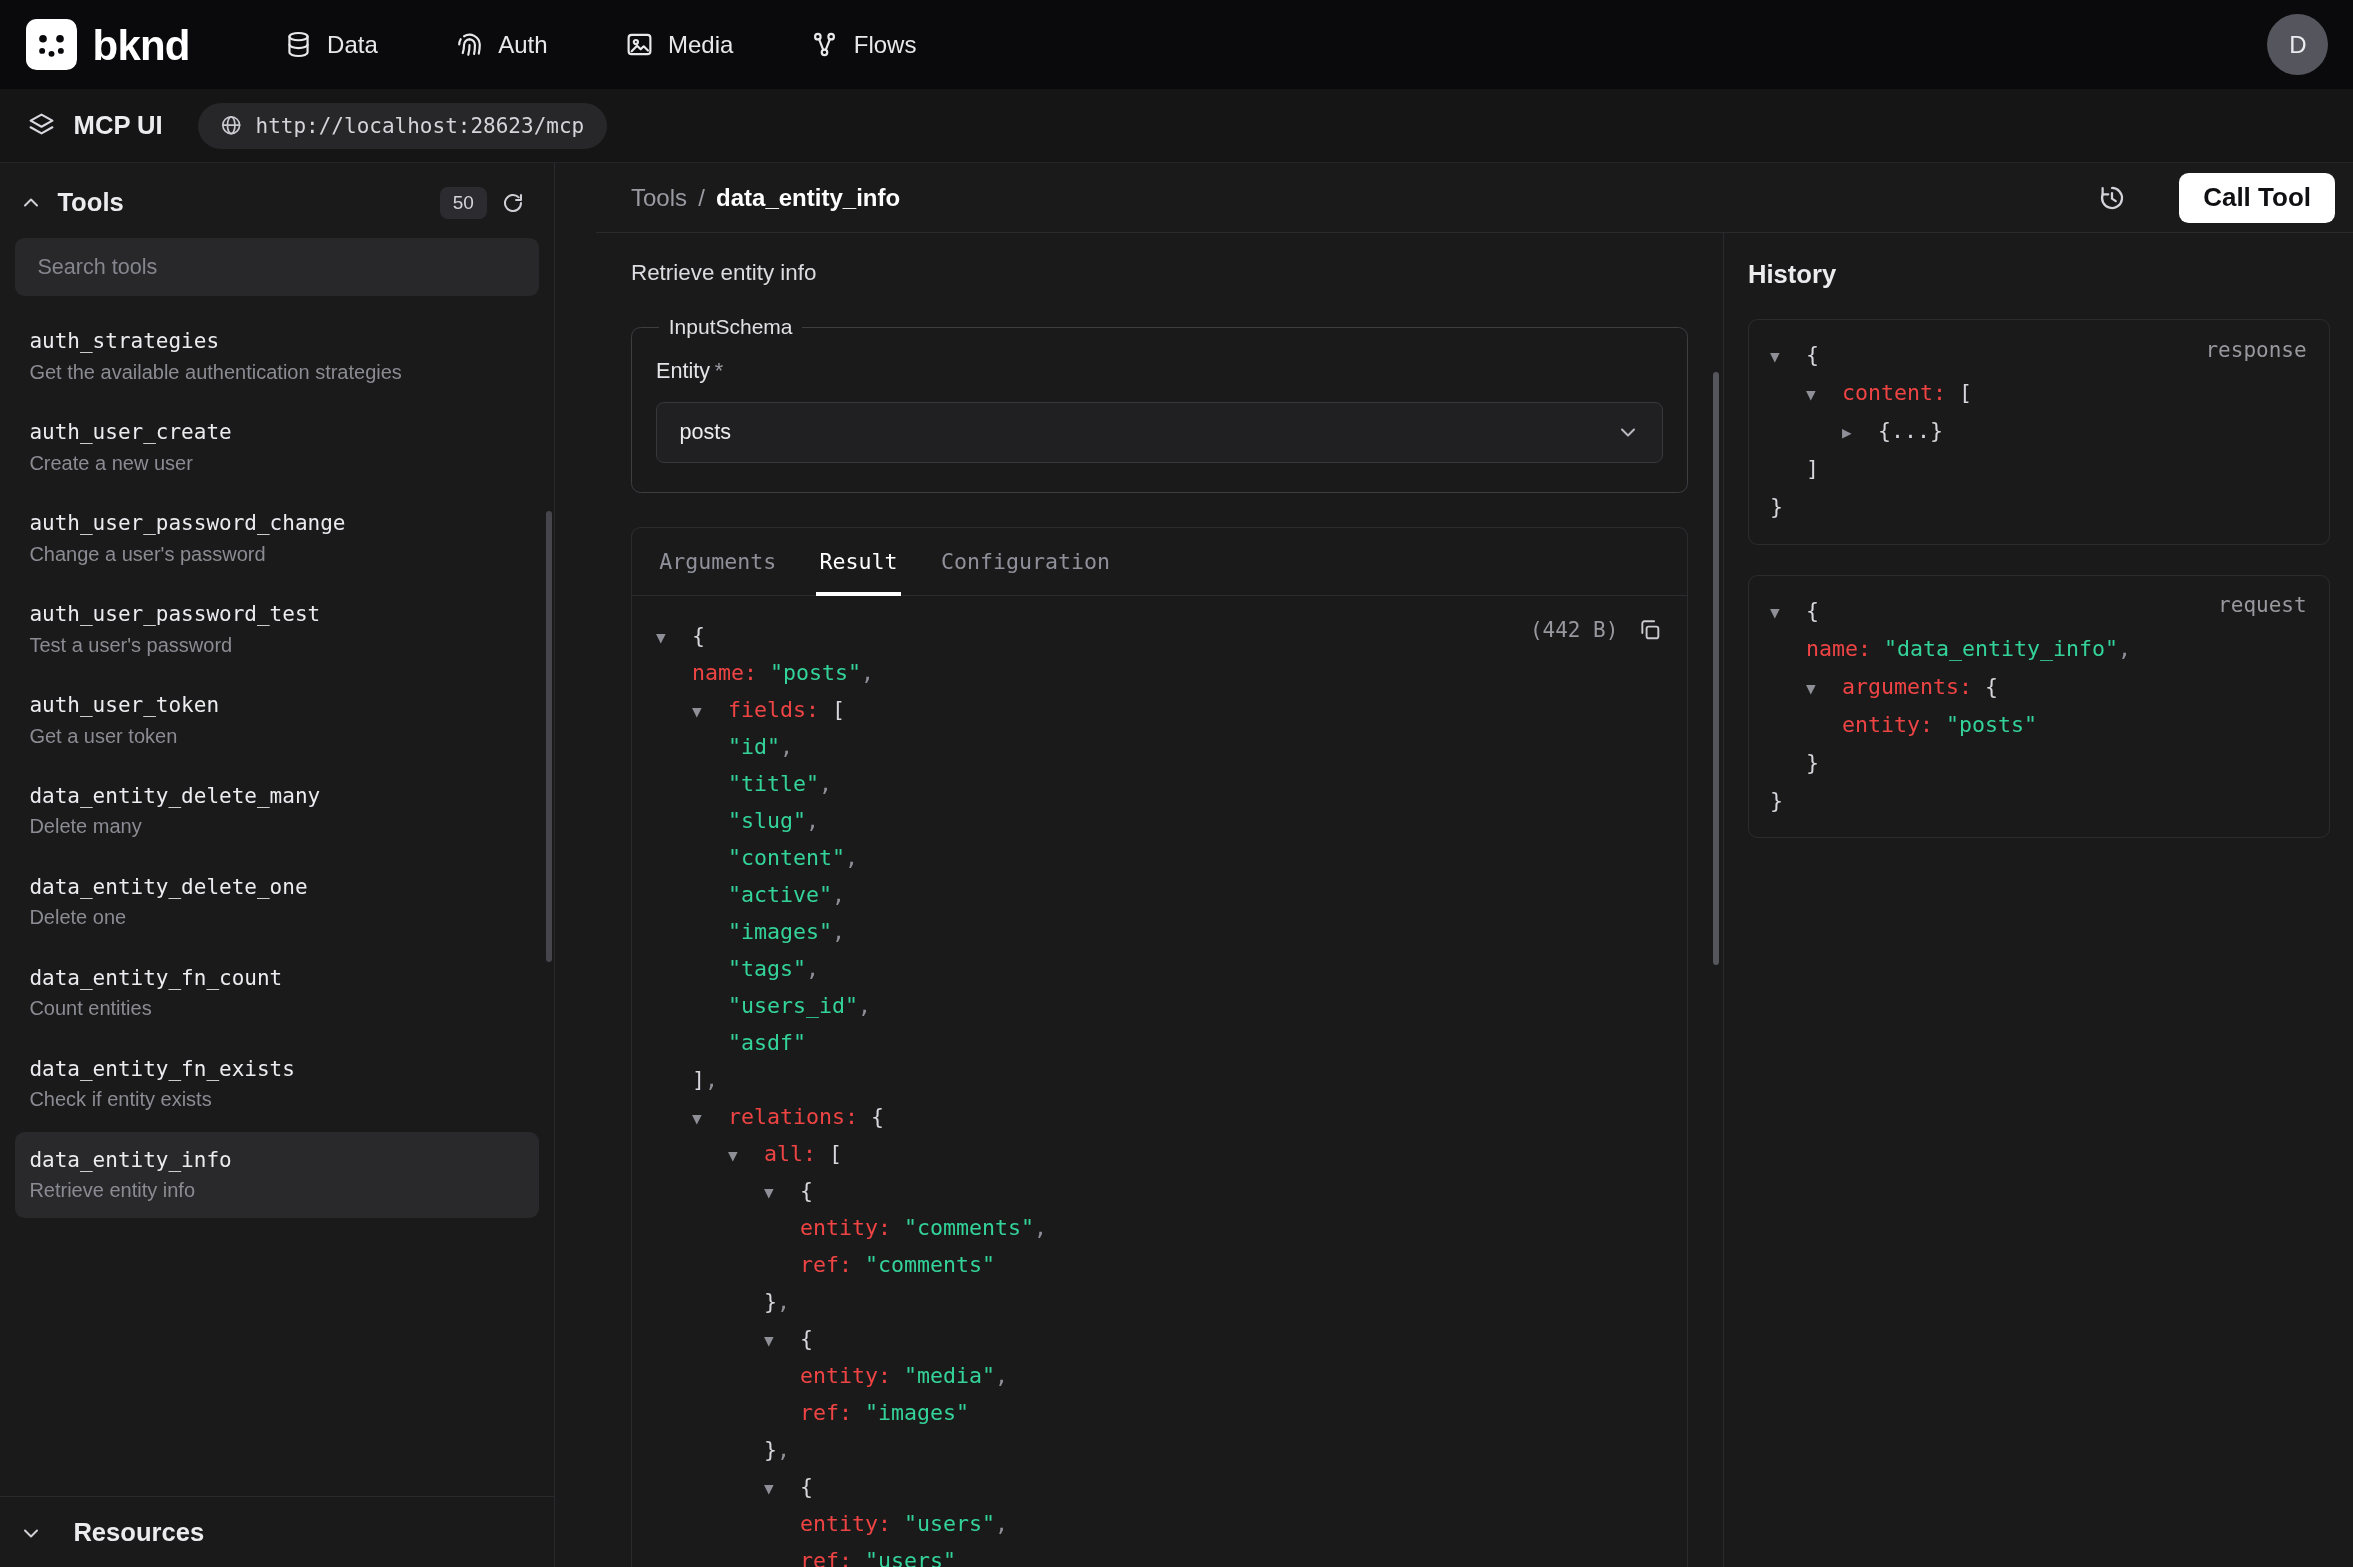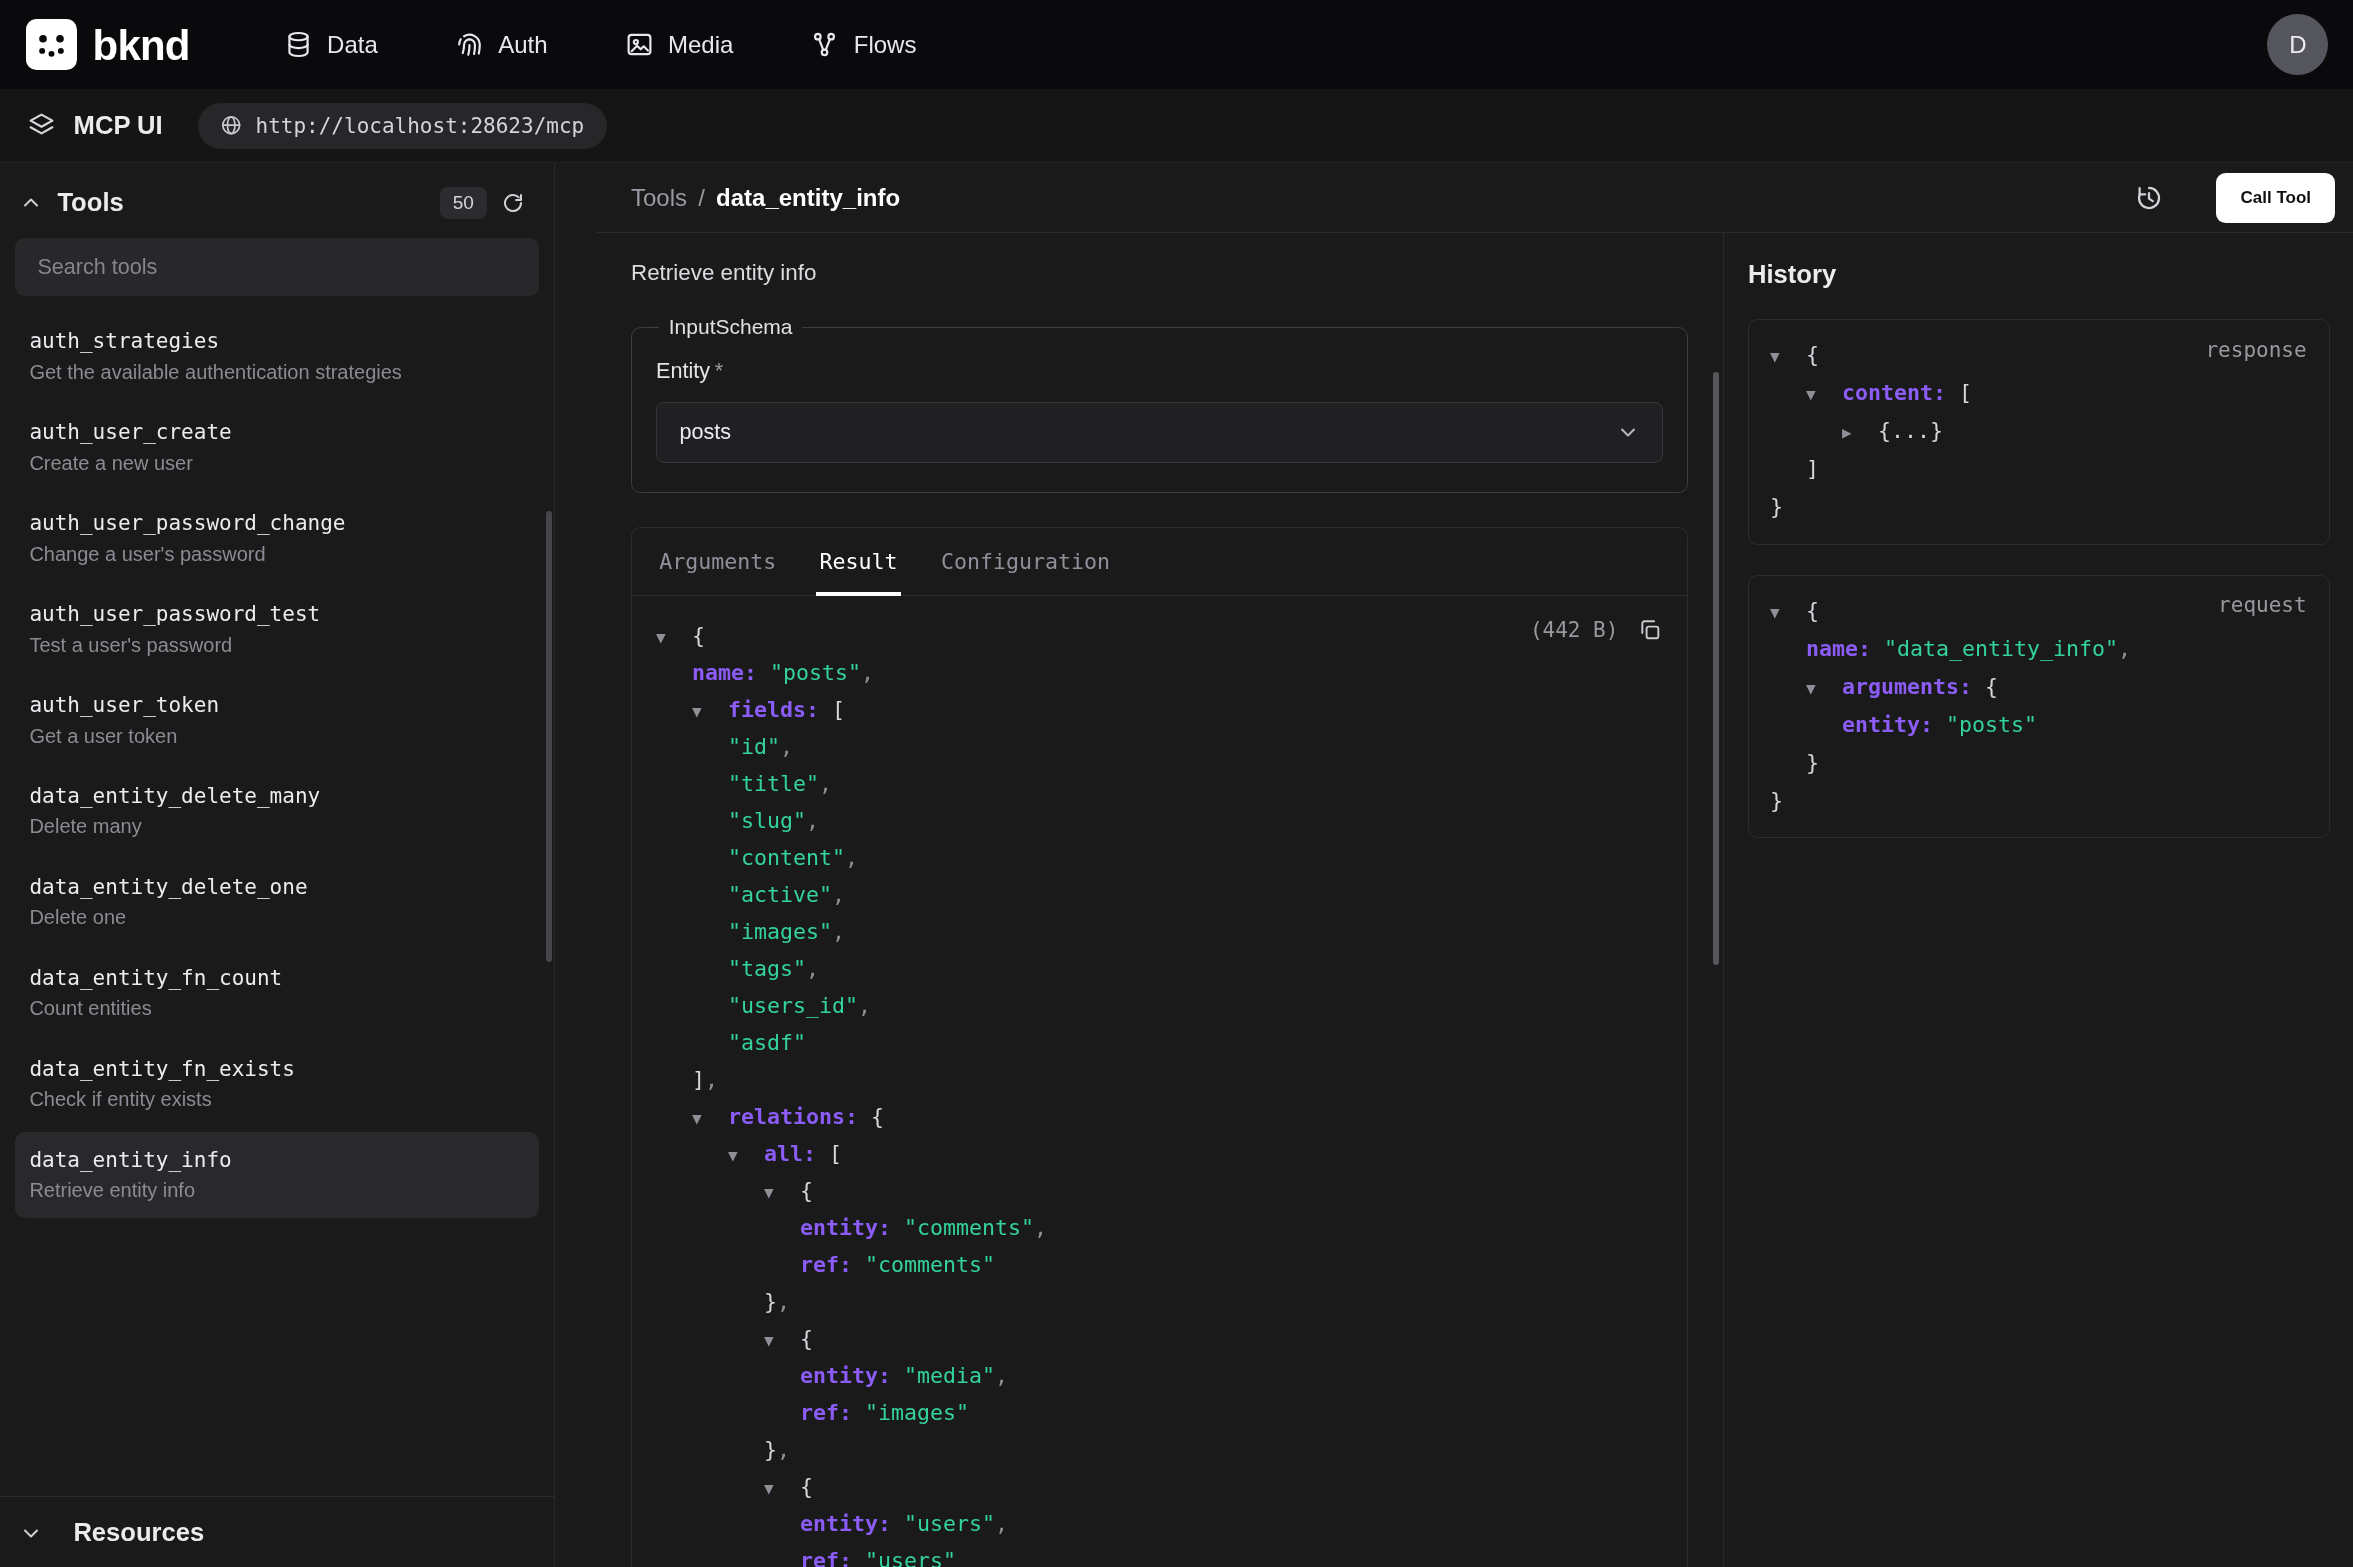--- a/index.html
+++ b/index.html
@@ -59,21 +59,21 @@
   .sb-scrollbar{position:absolute;right:2.4px;top:348px;height:451px;width:5.6px;
     background:#45454b;border-radius:3.2px;}
 
   
   .main-header{height:70px;border-bottom:0.8px solid #2a2a2e;display:flex;align-items:center;
     padding:0 19px 0 35px;}
   .breadcrumb{display:flex;align-items:center;gap:11.2px;font-size:24px;color:#9a9aa2;}
   .crumb-current{color:#fff;font-weight:700;}
   .header-actions{margin-left:auto;display:flex;align-items:center;gap:24px;}
   .history-btn svg{width:30px;height:30px;color:#d2d2d8;}
-  .call-btn{background:#fff;color:#101013;font-size:17px;font-weight:600;border:none;
+  .call-btn{background:#fff;color:#101013;font-size:26px;font-weight:600;border:none;
     border-radius:9.6px;height:50px;padding:0 24px;font-family:"Liberation Sans",sans-serif;margin-left:28px;}
 
   
   .main-body{flex:1;overflow:hidden;padding:27px 35px;min-height:0;}
   .desc{font-size:22.4px;color:#dcdce0;}
   fieldset.schema{margin-top:29px;border:0.8px solid #3d3d42;border-radius:9.6px;
     padding:17.6px 24px 29px;}
   fieldset.schema legend{padding:0 9.6px;margin-left:3.2px;font-size:21px;color:#e0e0e4;}
   .field-label{font-size:21.6px;color:#e4e4e8;margin-top:1.6px;}
   .req{color:#9a9aa2;margin-left:4.8px;}
@@ -89,21 +89,21 @@
   .tab.active{color:#fff;}
   .tab.active::after{content:"";position:absolute;left:0;right:0;bottom:-0.8px;height:3.2px;background:#fff;}
   .code-area{position:relative;padding:21px 24px 0;}
   .code-meta{position:absolute;top:21px;right:24px;display:flex;align-items:center;gap:19px;}
   .size-label{font-family:"DejaVu Sans Mono",monospace;font-size:21px;color:#98989f;}
   .copy-btn svg{width:25.6px;height:25.6px;color:#cacad1;}
 
   .code-line{white-space:pre;font-family:"DejaVu Sans Mono",monospace;font-size:21.6px;
     height:37px;line-height:37px;}
   .tk-c,.tk-cr{display:inline-block;width:36px;font-size:16px;color:#8f8f98;}
-  .tk-k{color:#8b5cf6;font-weight:700;}
+  .tk-k{color:#ef4444;font-weight:400;}
   .tk-s{color:var(--green,#34d399);}
   .tk-p{color:#d6d6dc;}
   .tk-m{color:#8f8f98;}
 
   .main-scrollbar{position:absolute;right:4px;top:139px;height:593px;width:5.6px;
     background:#55555c;border-radius:3.2px;}
 
   
   .history-title{font-size:25.6px;font-weight:700;}
   .hcard{border:0.8px solid #2c2c30;border-radius:9.6px;padding:16px 21px 17.6px;

